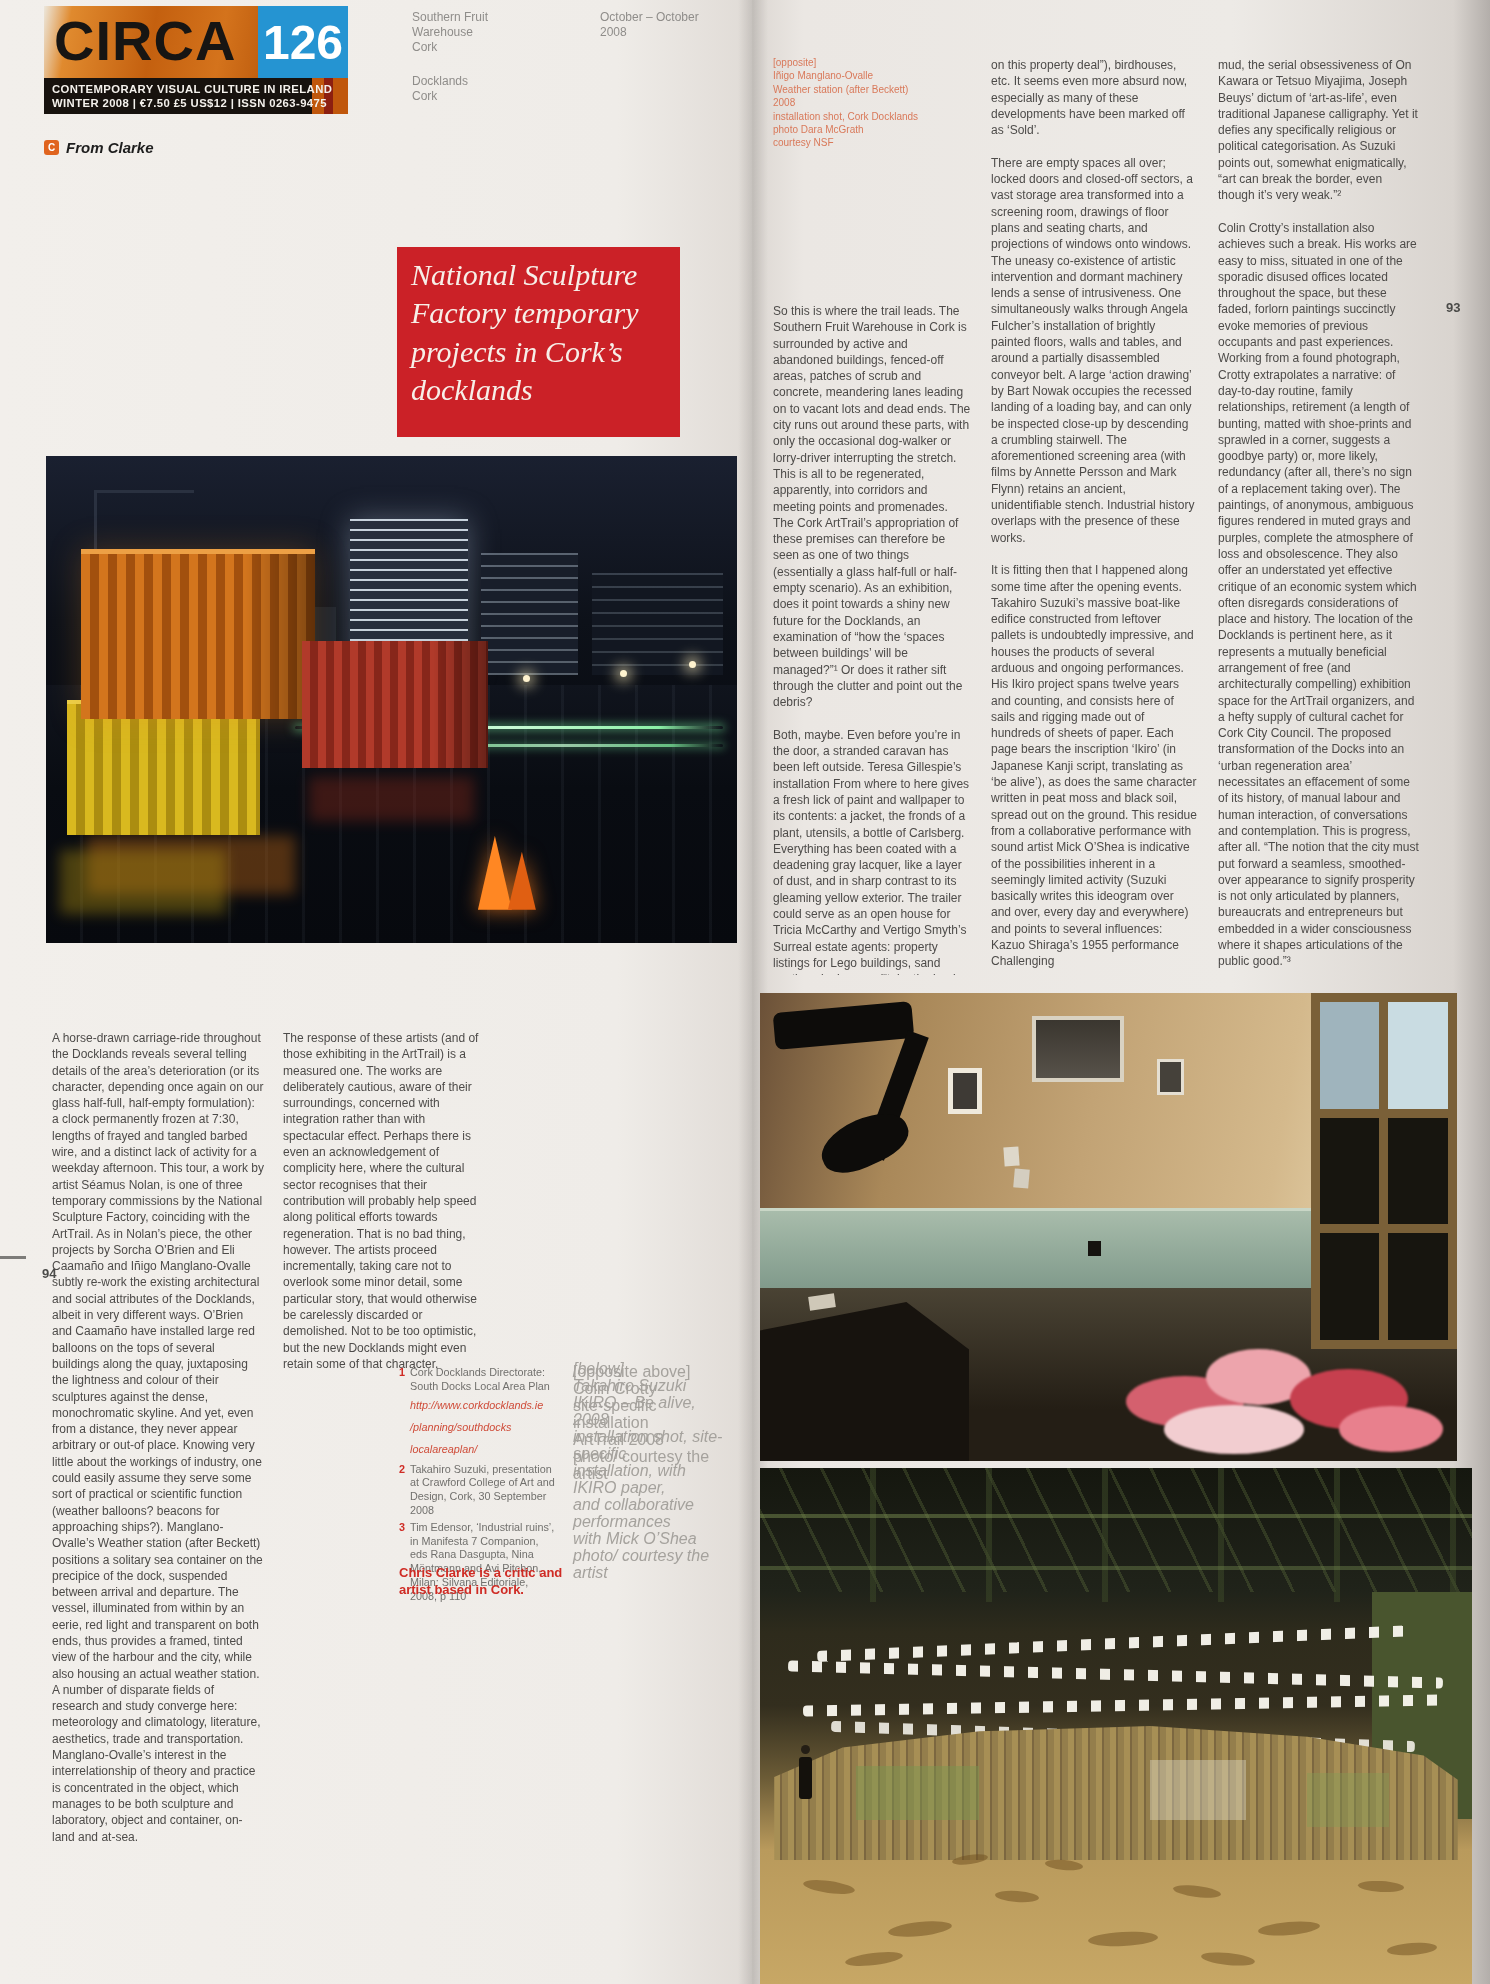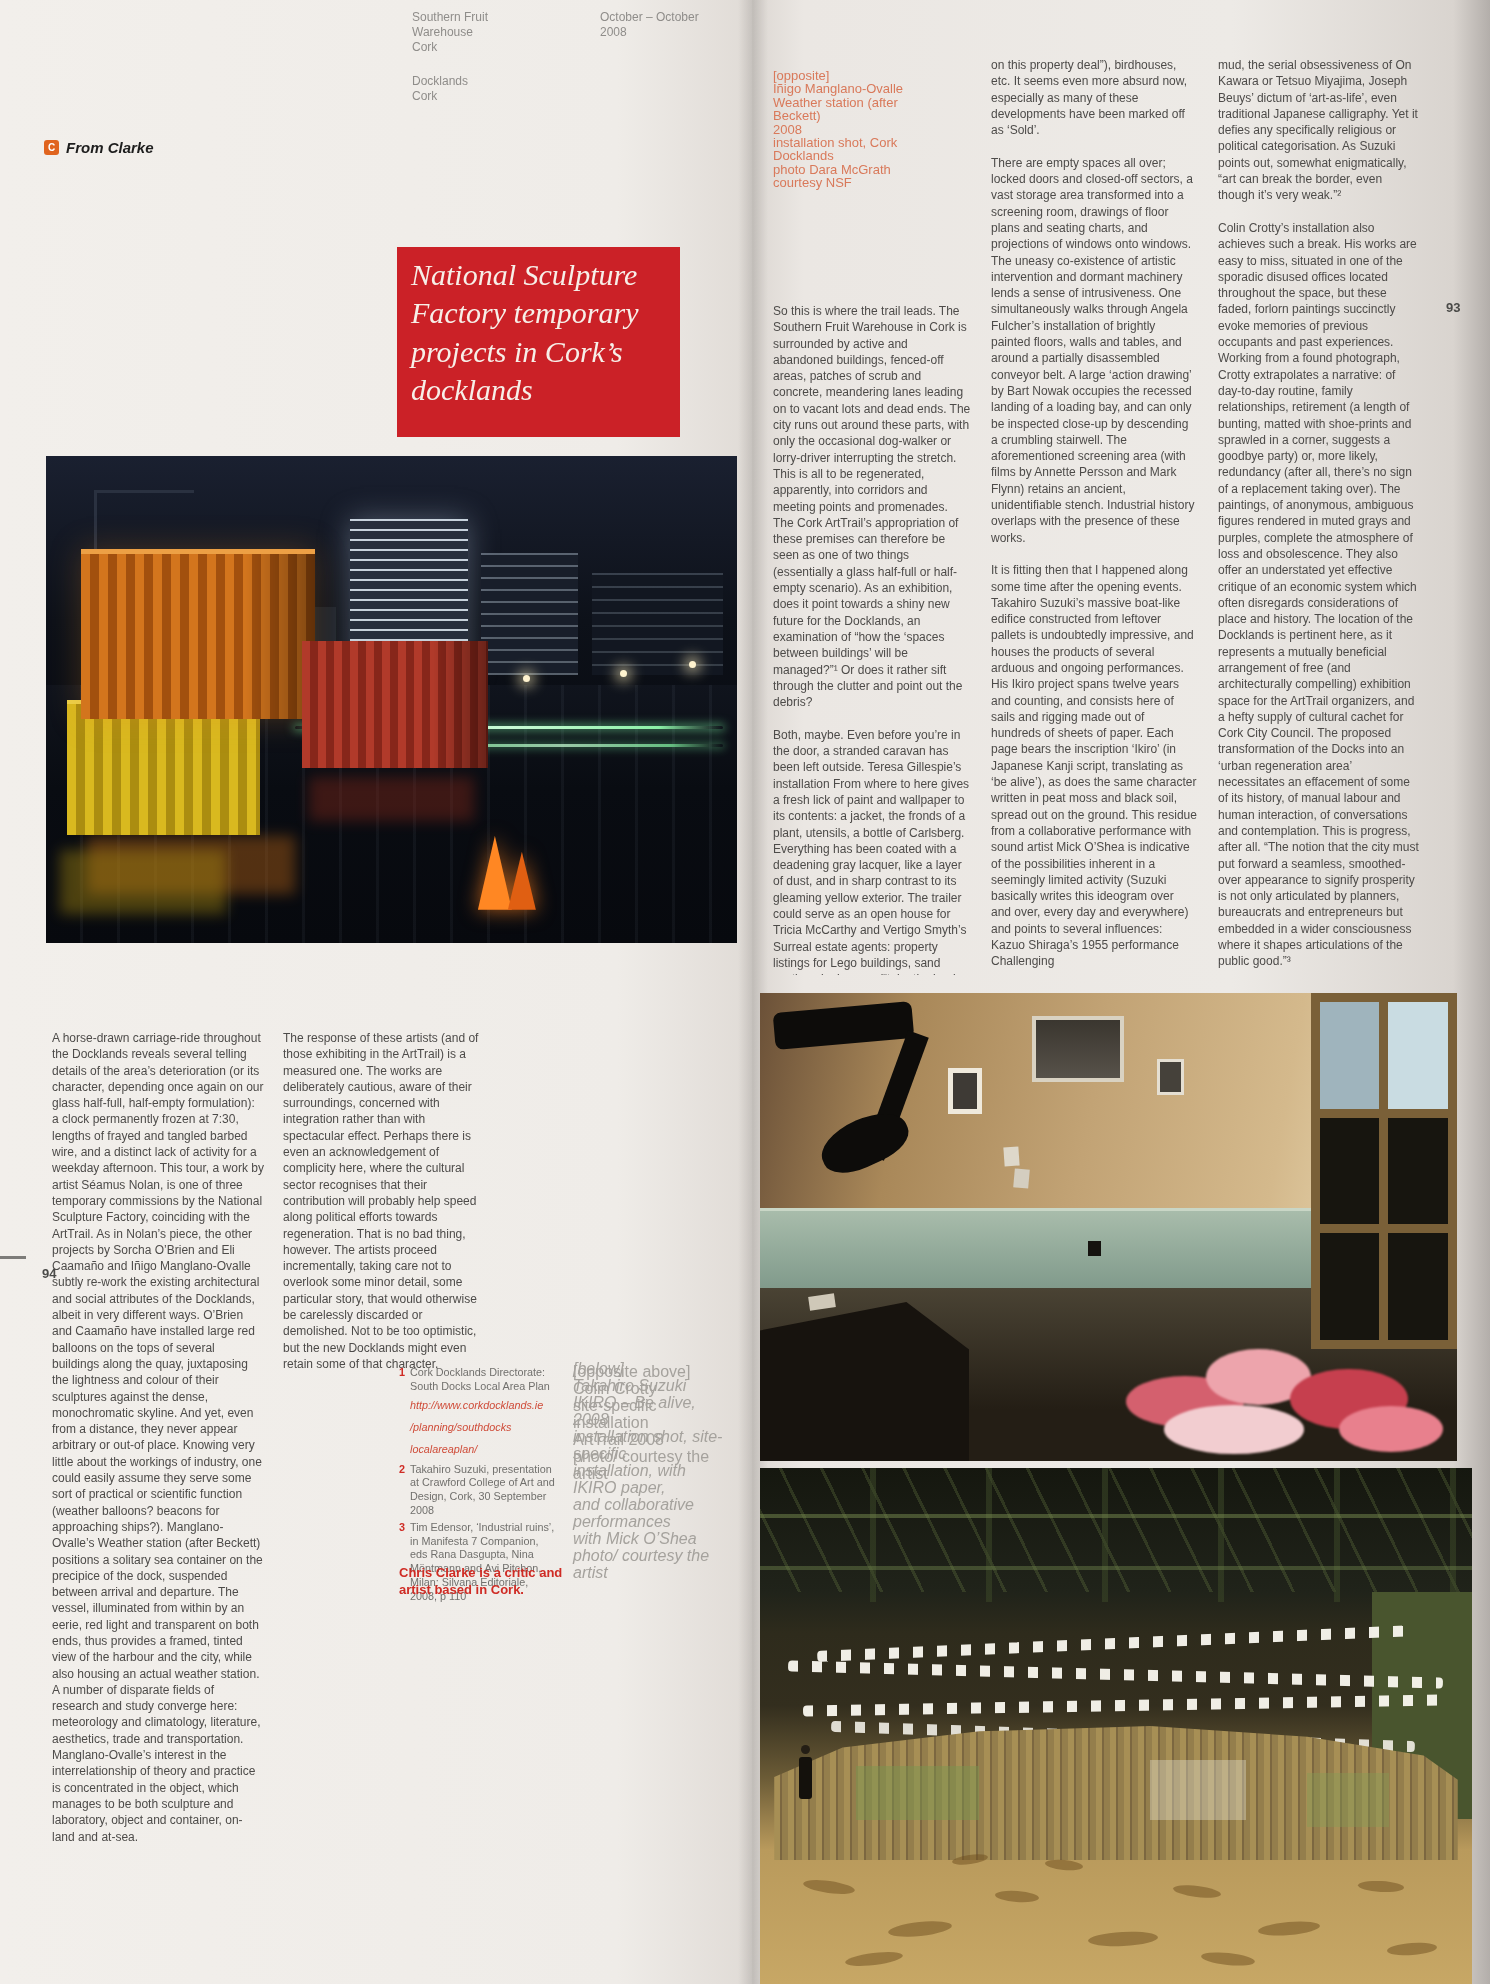--- a/index.html
+++ b/index.html
@@ -39,21 +39,21 @@
   .title-green{left:46px;top:247px;width:337px;height:114px;background:#6fa02c;color:#f3f6e4;}
   .title-red{left:397px;top:247px;width:283px;height:190px;background:#cb2127;color:#f7efe8;font-style:italic;}
 
   
   .body-col{font-size:12px;line-height:16.3px;color:#4d4b49;white-space:pre-line;overflow:hidden;}
   .colA{left:773px;top:303px;width:198px;height:672px;}
   .colB{left:991px;top:57px;width:206px;height:925px;}
   .colC{left:1218px;top:57px;width:202px;height:925px;}
   .colD{left:52px;top:1030px;width:212px;height:828px;}
   .colE{left:283px;top:1030px;width:202px;height:600px;}
-  .cap-red{left:773px;top:56px;width:155px;font-size:13px;line-height:13.4px;color:#d9795a;white-space:pre-line;margin-top:13px;}
+  .cap-red{left:773px;top:56px;width:155px;font-size:10px;line-height:13.4px;color:#d9795a;white-space:pre-line;}
   .cap-gray{width:152px;font-size:16px;line-height:17px;color:#a5a29d;white-space:pre-line;}
   .cap1{left:573px;top:1363px;} .cap2{left:573px;top:1360px;font-style:italic;}
   .pagenum{font-size:13px;font-weight:bold;color:#4a4a48;}
   .pn93{left:1446px;top:300px;} .pn94{left:8px;top:1266px;margin-left:34px;}
   .pagerule{left:0;top:1256px;width:26px;height:3px;background:#7d7c79;}
 
   
   .footnotes{left:399px;top:1366px;width:158px;}
   .fn-item{display:flex;gap:5px;margin-bottom:3px;}
   .fn-num{color:#cf2b24;font-weight:bold;font-size:10.8px;line-height:13.8px;}
@@ -146,20 +146,28 @@
 </style>
 </head>
 <body>
 
 <div id="canvas">
 
   <div class="abs left-page"></div>
   <div class="abs right-page"></div>
   <div class="abs gutter"></div>
 
+  <div class="abs logo">
+    <div class="logo-top">
+      <div class="logo-name">CIRCA</div>
+      <div class="logo-issue">126</div>
+    </div>
+    <div class="logo-band">CONTEMPORARY VISUAL CULTURE IN IRELAND
+WINTER 2008 | €7.50 £5 US$12 | ISSN 0263-9475</div>
+  </div>
 
   <div class="abs hdr-small venue1">Southern Fruit
 Warehouse
 Cork</div>
   <div class="abs hdr-small venue2">Docklands
 Cork</div>
   <div class="abs hdr-small dates">October – October
 2008</div>
 
   <div class="abs author">

